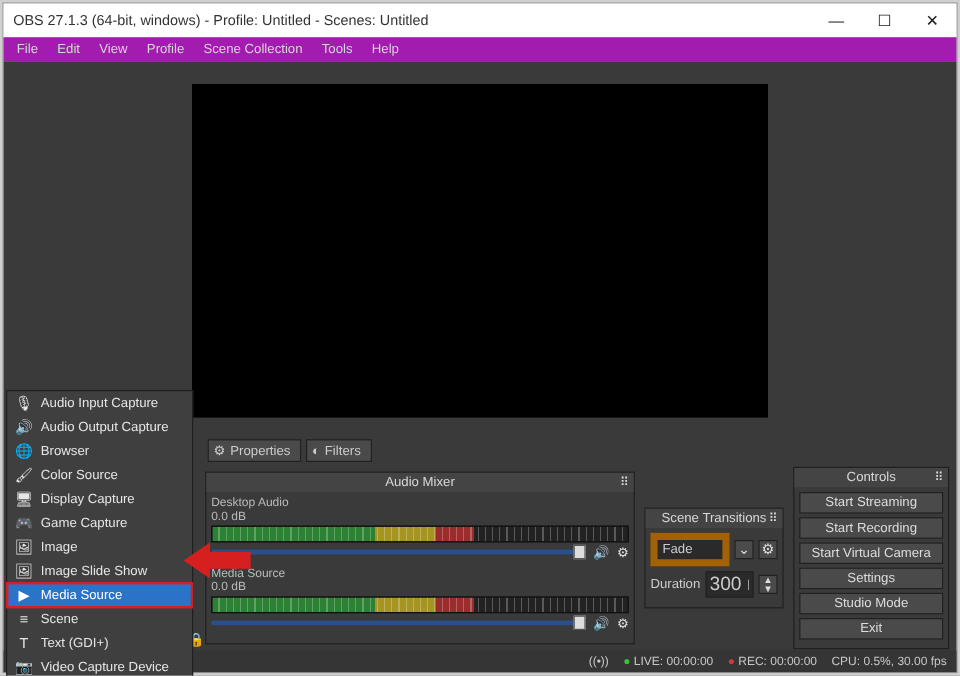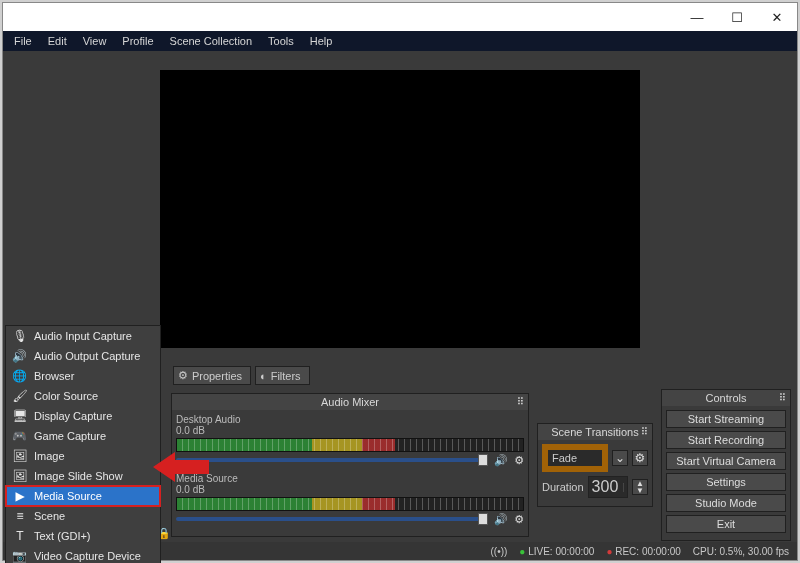--- a/index.html
+++ b/index.html
@@ -4,21 +4,21 @@
 <style>
   * { margin: 0; padding: 0; box-sizing: border-box; font-family: "Segoe UI", Tahoma, sans-serif; }
   html, body { width: 800px; height: 563px; background: #d0d0d0; overflow: hidden; }
 
   .window { width: 796px; height: 559px; margin: 2px; background: #fff; border: 1px solid #888; display: flex; flex-direction: column; }
 
   .titlebar { height: 28px; background: #fff; display: flex; align-items: center; padding-left: 8px; font-size: 12px; color: #333; }
   .titlebar .spacer { flex: 1; }
   .tb-btn { width: 40px; height: 26px; display: flex; align-items: center; justify-content: center; font-size: 13px; color: #222; }
 
-  .menubar { height: 20px; background: #0f172a; color: #d6d6d6; font-size: 11px; display: flex; align-items: center; padding-left: 4px; gap: 2px; }
+  .menubar { height: 20px; background: #a21caf; color: #d6d6d6; font-size: 11px; display: flex; align-items: center; padding-left: 4px; gap: 2px; }
   .menubar span { padding: 2px 7px; }
 
   .client { flex: 1; background: #3a3a3a; display: flex; flex-direction: column; min-height: 0; position: relative; }
 
   .preview { flex: 1; padding: 4px 8px 0 8px; display: flex; justify-content: center; align-items: center; }
   .preview .canvas { width: 480px; height: 278px; background: #000; }
 
   .props-toolbar { display: flex; gap: 4px; padding: 4px 8px 4px 170px; }
   .prop-btn { background: #4a4a4a; border: 1px solid #202020; color: #ccc; font-size: 11px; padding: 2px 8px 2px 4px; display: flex; align-items: center; gap: 4px; }
 
@@ -65,20 +65,21 @@
 
   .lock-icon { position:absolute; left:154px; top:476px; color:#ddd; font-size:11px; }
 
 </style>
 </head>
 <body>
 
 <div class="window">
 
   <div class="titlebar">
+    <span>OBS 27.1.3 (64-bit, windows) - Profile: Untitled - Scenes: Untitled</span>
     <div class="spacer"></div>
     <div class="tb-btn">
         <span>—</span>
       </div>
     <div class="tb-btn">
         <span>☐</span>
       </div>
     <div class="tb-btn">
         <span>✕</span>
       </div>

